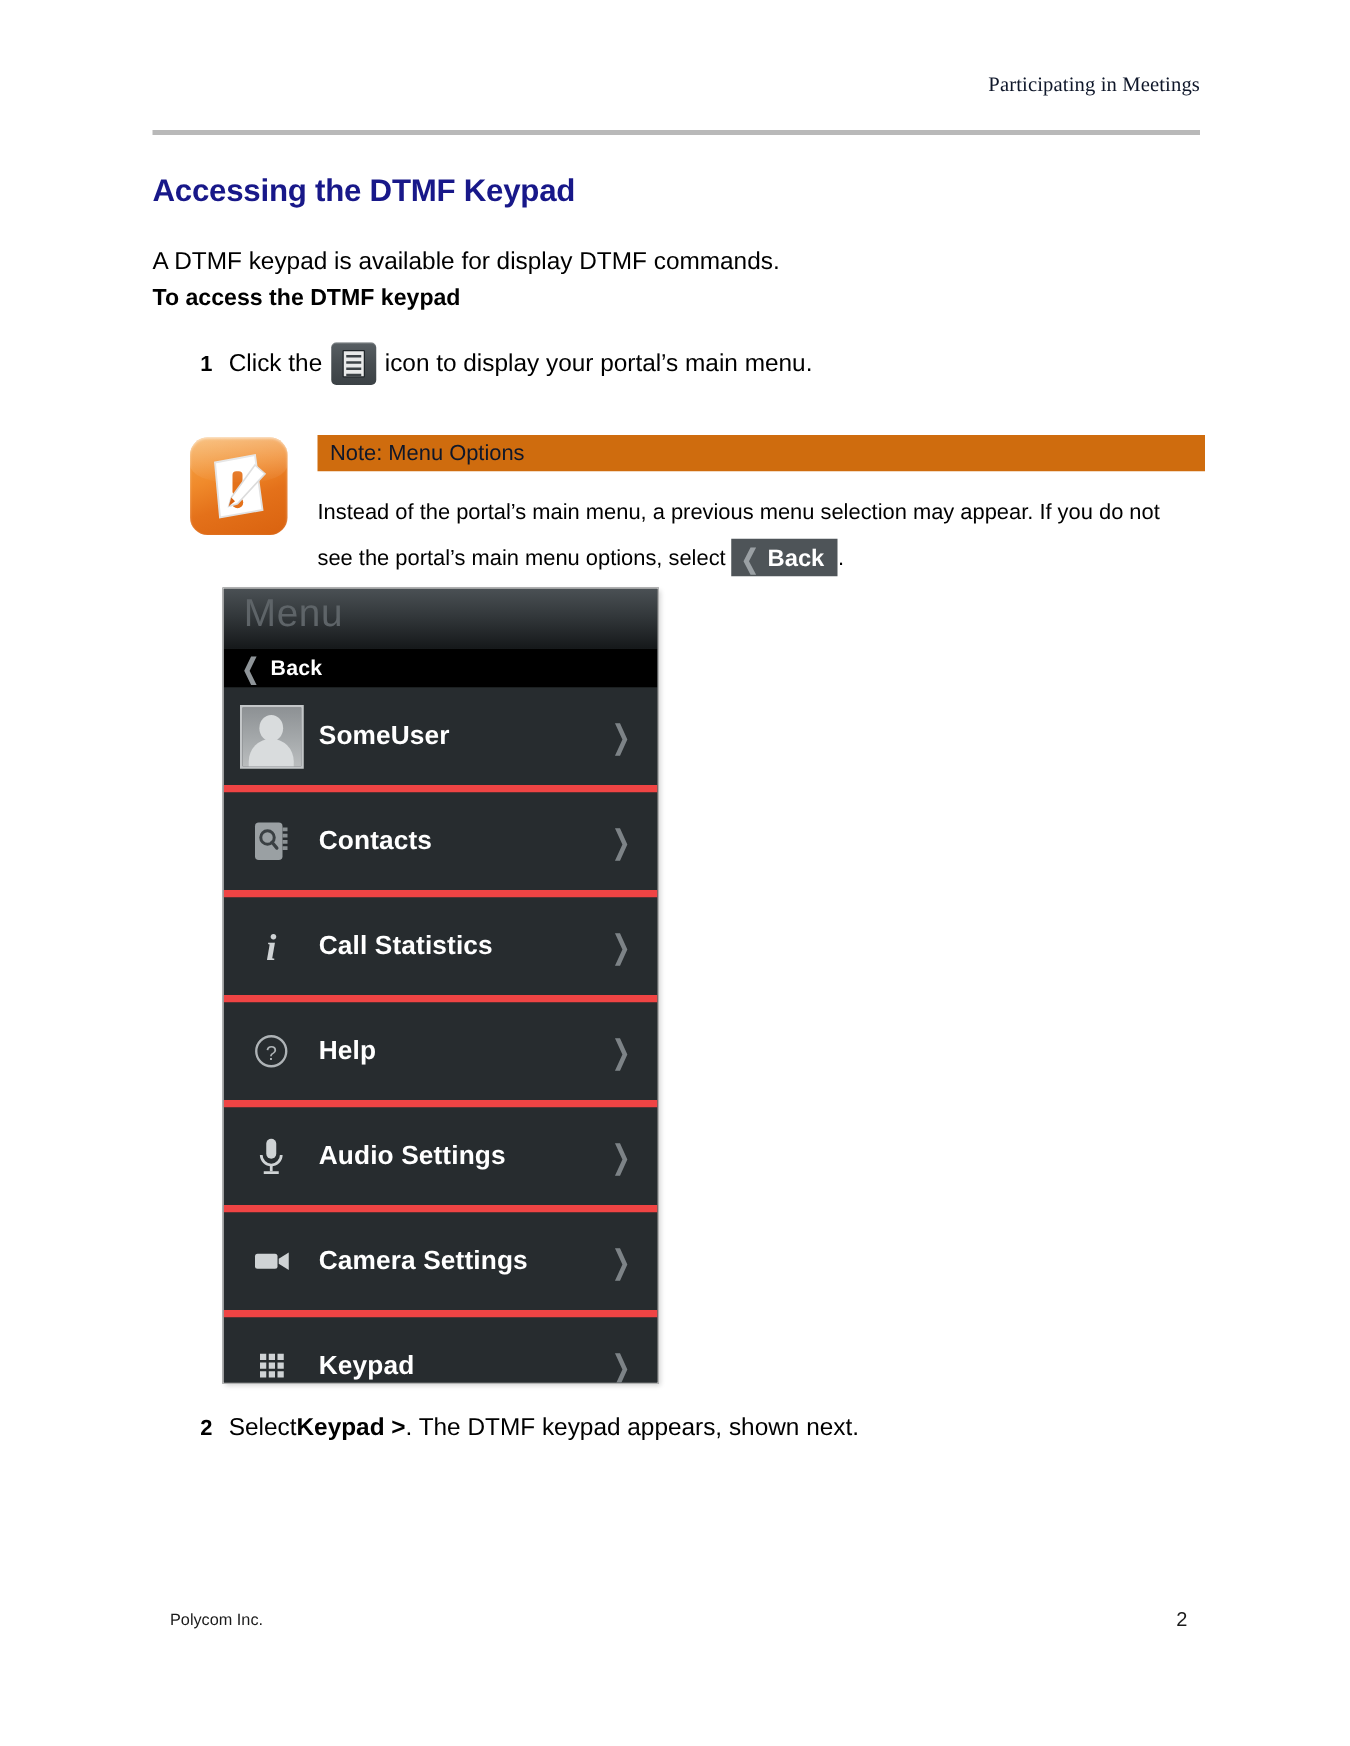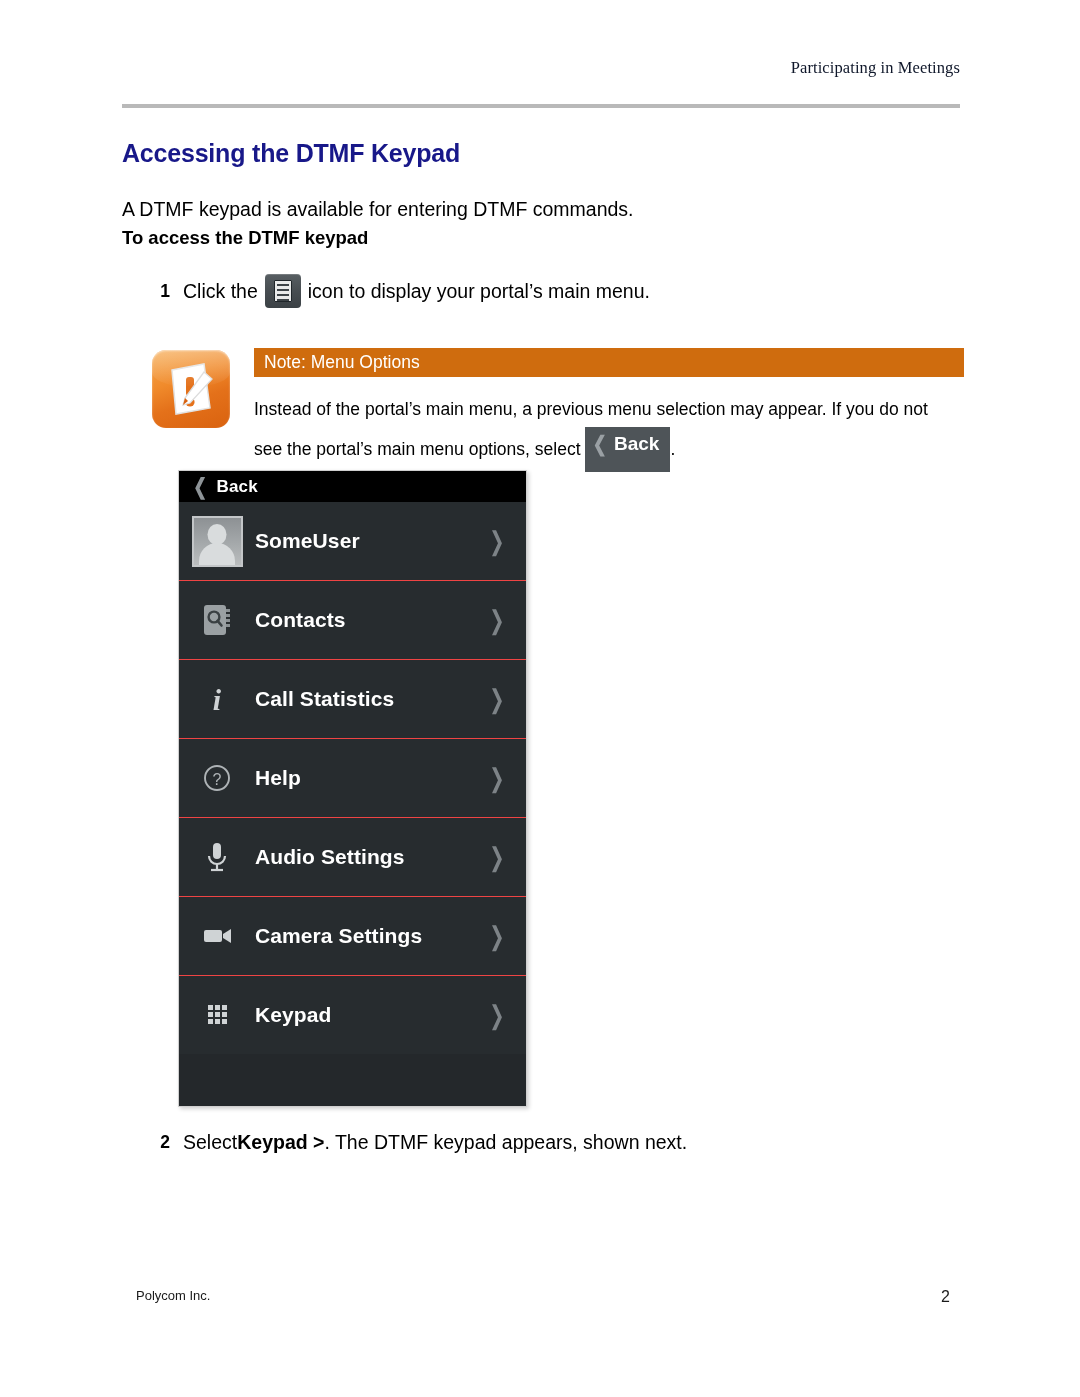--- a/index.html
+++ b/index.html
@@ -154,40 +154,40 @@
     top: 0;
   }
   .note-bar {
     width: 710px;
     height: 29px;
     background: #cf6c0e;
     display: flex;
     align-items: center;
   }
   .note-bar-label {
-    color: #ffffff;
+    color: #0f172a;
     font-size: 17.5px;
     margin-left: 10px;
     white-space: nowrap;
   }
   .note-text {
     width: 715px;
     margin-top: 14px;
     font-size: 17.5px;
     line-height: 37px;
     color: #000;
   }
 
   
   .inline-back-btn {
     display: inline-block;
     vertical-align: middle;
     background: #4e5458;
     height: 30px;
-    padding: 0 11px 15px 6px;
+    padding: 0 11px 0 6px;
     position: relative;
     top: -1px;
     line-height: 30px;
     white-space: nowrap;
   }
   .inline-back-btn .chev {
     display: inline-block;
     color: #9aa0a4;
     font-size: 21px;
     font-weight: bold;
@@ -250,21 +250,21 @@
     color: #ffffff;
     font-size: 17px;
     font-weight: bold;
     letter-spacing: 0.2px;
   }
 
   .menu-row {
     height: 78px;
     display: flex;
     align-items: center;
-    border-bottom: 1px solid #ef4444;
+    border-bottom: 6px solid #ef4444;
     background: #272c2f;
     position: relative;
   }
   .menu-row:last-child { border-bottom: none; }
   .menu-row .row-icon {
     width: 76px;
     display: flex;
     align-items: center;
     justify-content: center;
     flex: 0 0 76px;
@@ -328,21 +328,21 @@
   }
 </style>
 </head>
 <body>
 
 <div class="running-header">Participating in Meetings</div>
 <div class="header-rule"></div>
 
 <h1 class="page-title">Accessing the DTMF Keypad</h1>
 
-<p class="intro-para">A DTMF keypad is available for entering DTMF commands.</p>
+<p class="intro-para">A DTMF keypad is available for display DTMF commands.</p>
 
 <div class="sub-heading">To access the DTMF keypad</div>
 
 <div class="step step1">
   <span class="step-num">1</span>
   <span>Click the</span>
   <span class="inline-menu-btn">
     <span class="glyph">
         <i></i>
         <i></i>
@@ -372,20 +372,23 @@
       <span>see the portal’s main menu options, select</span>
       <span class="inline-back-btn">
         <span class="chev">❮</span><span class="lbl">Back</span>
       </span><span>.</span>
     </div>
   </div>
 </div>
 
 <div class="menu-shot">
 
+  <div class="menu-header">
+    <span class="menu-header-title">Menu</span>
+  </div>
 
   <div class="menu-backrow">
     <span class="chev-left">❮</span>
     <span class="back-label">Back</span>
   </div>
 
   <div class="menu-row">
     <span class="row-icon">
       <span class="avatar">
         <span class="head"></span>

